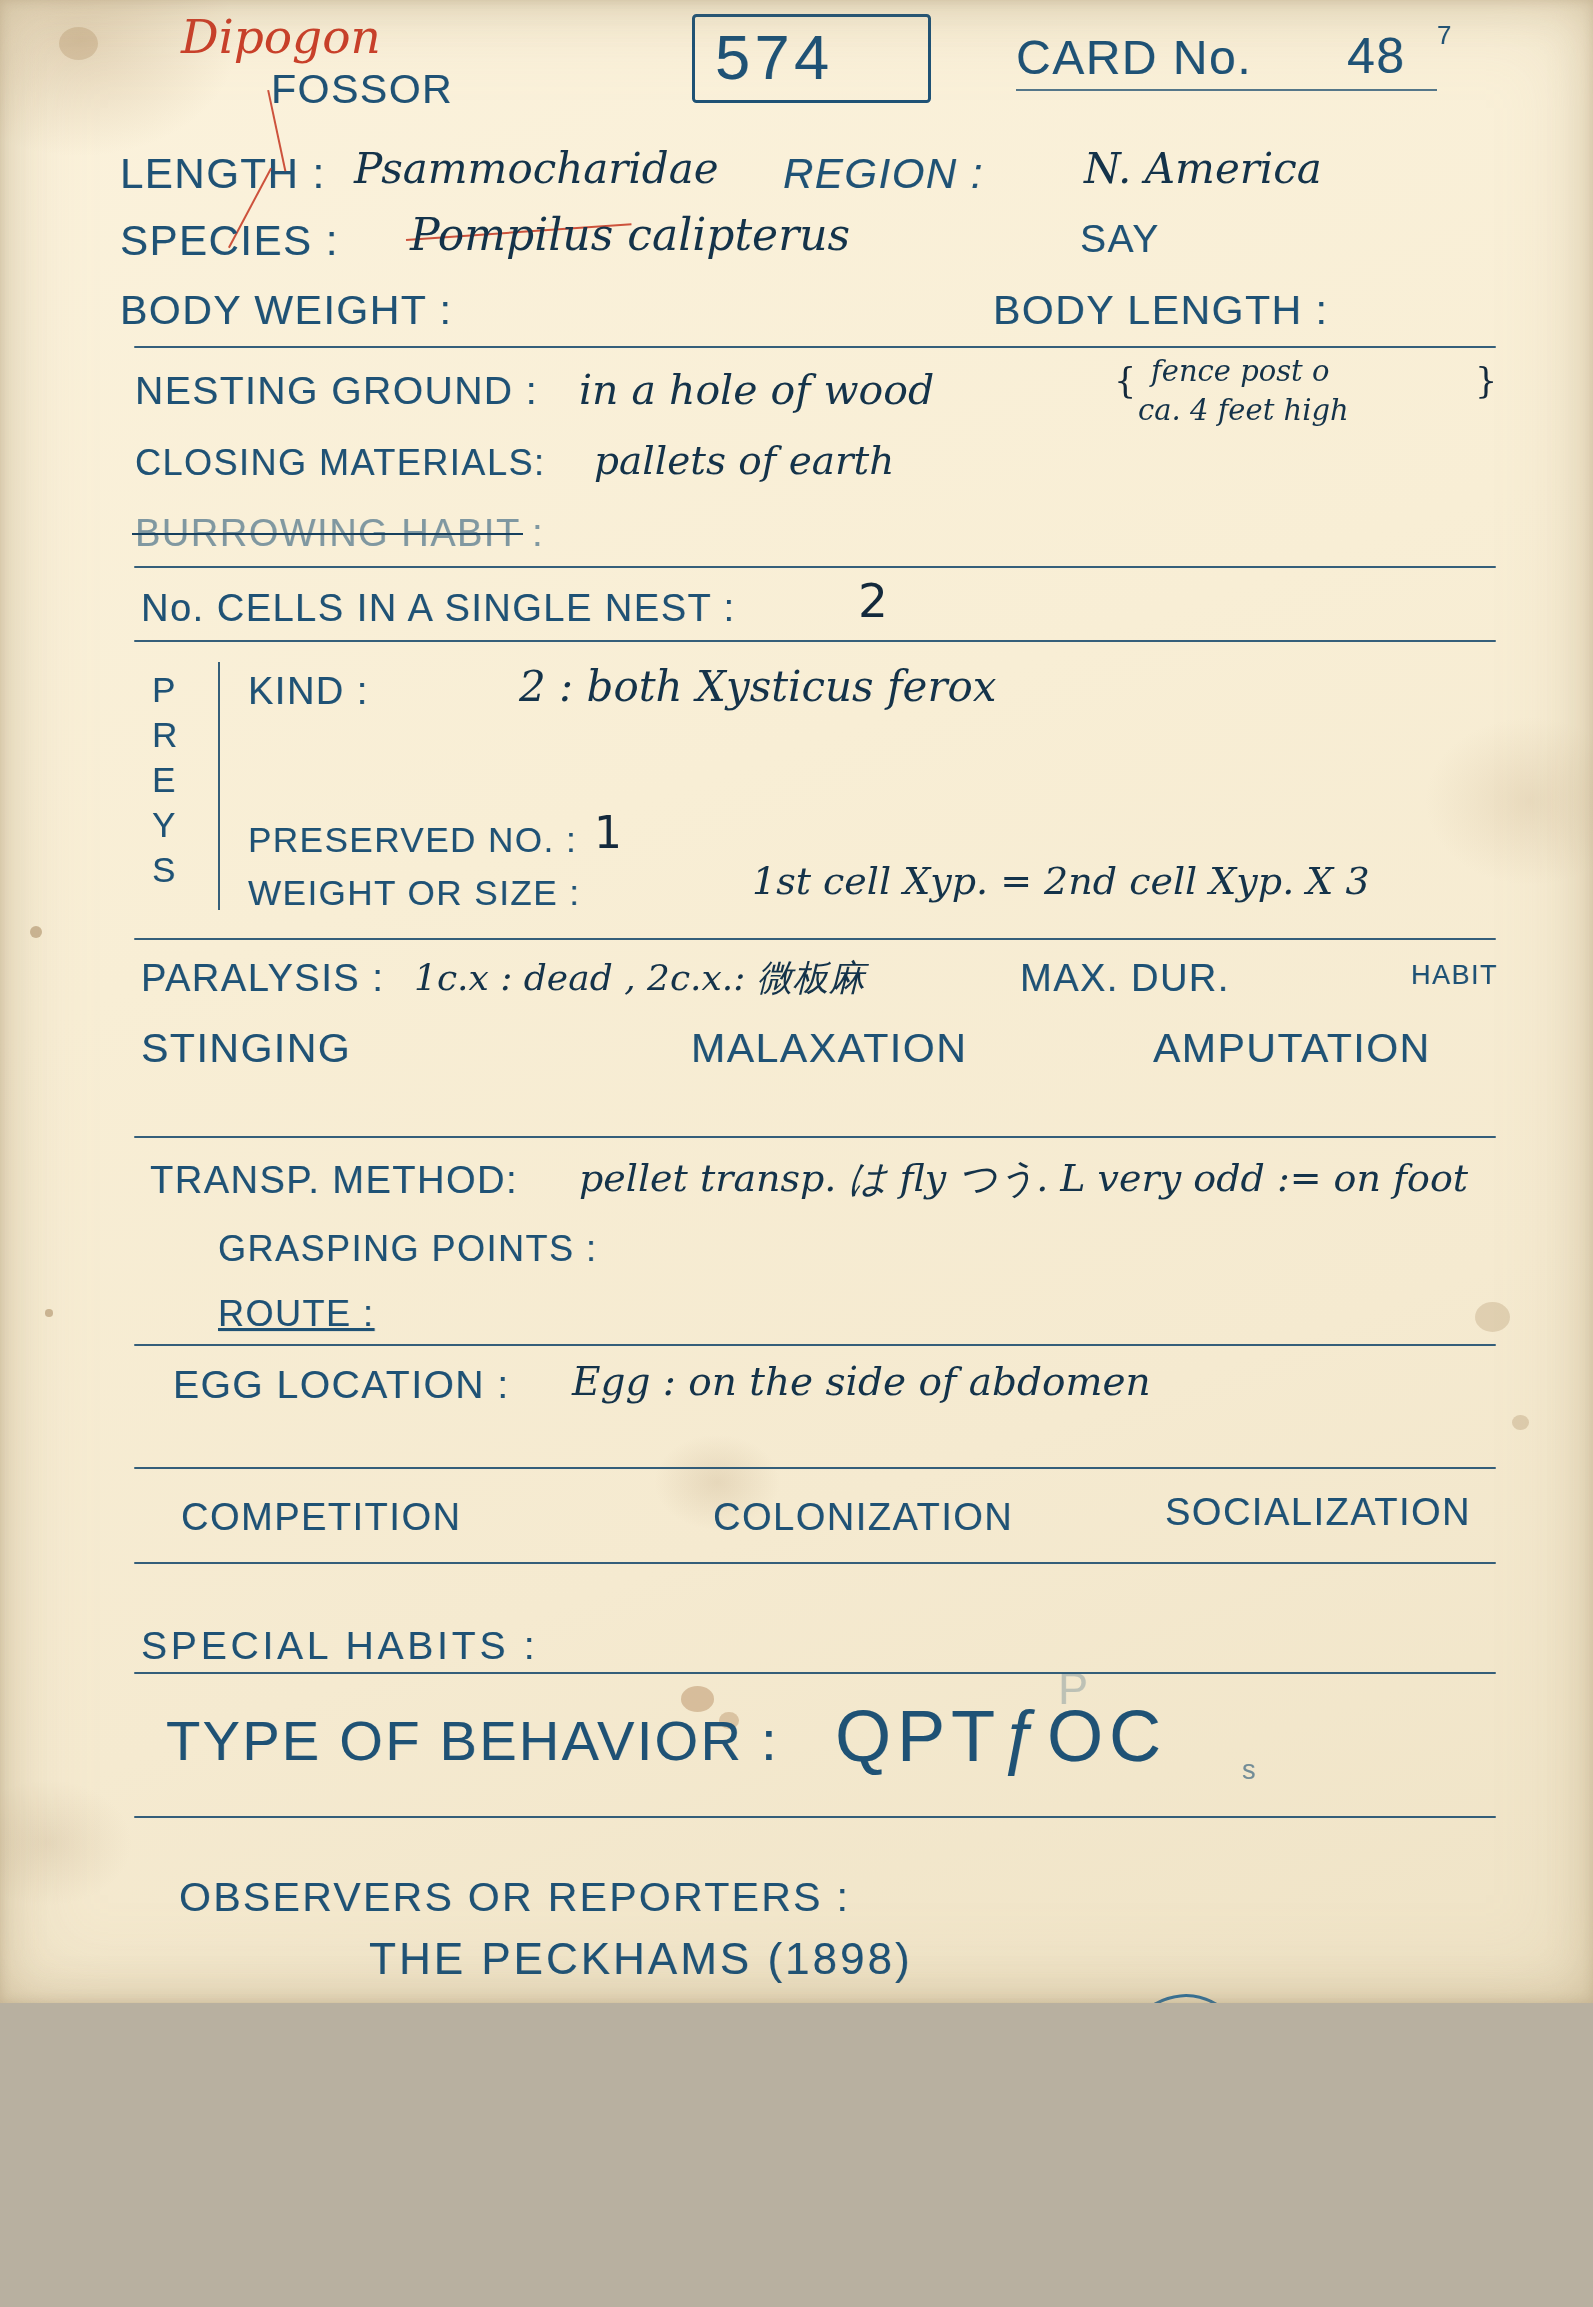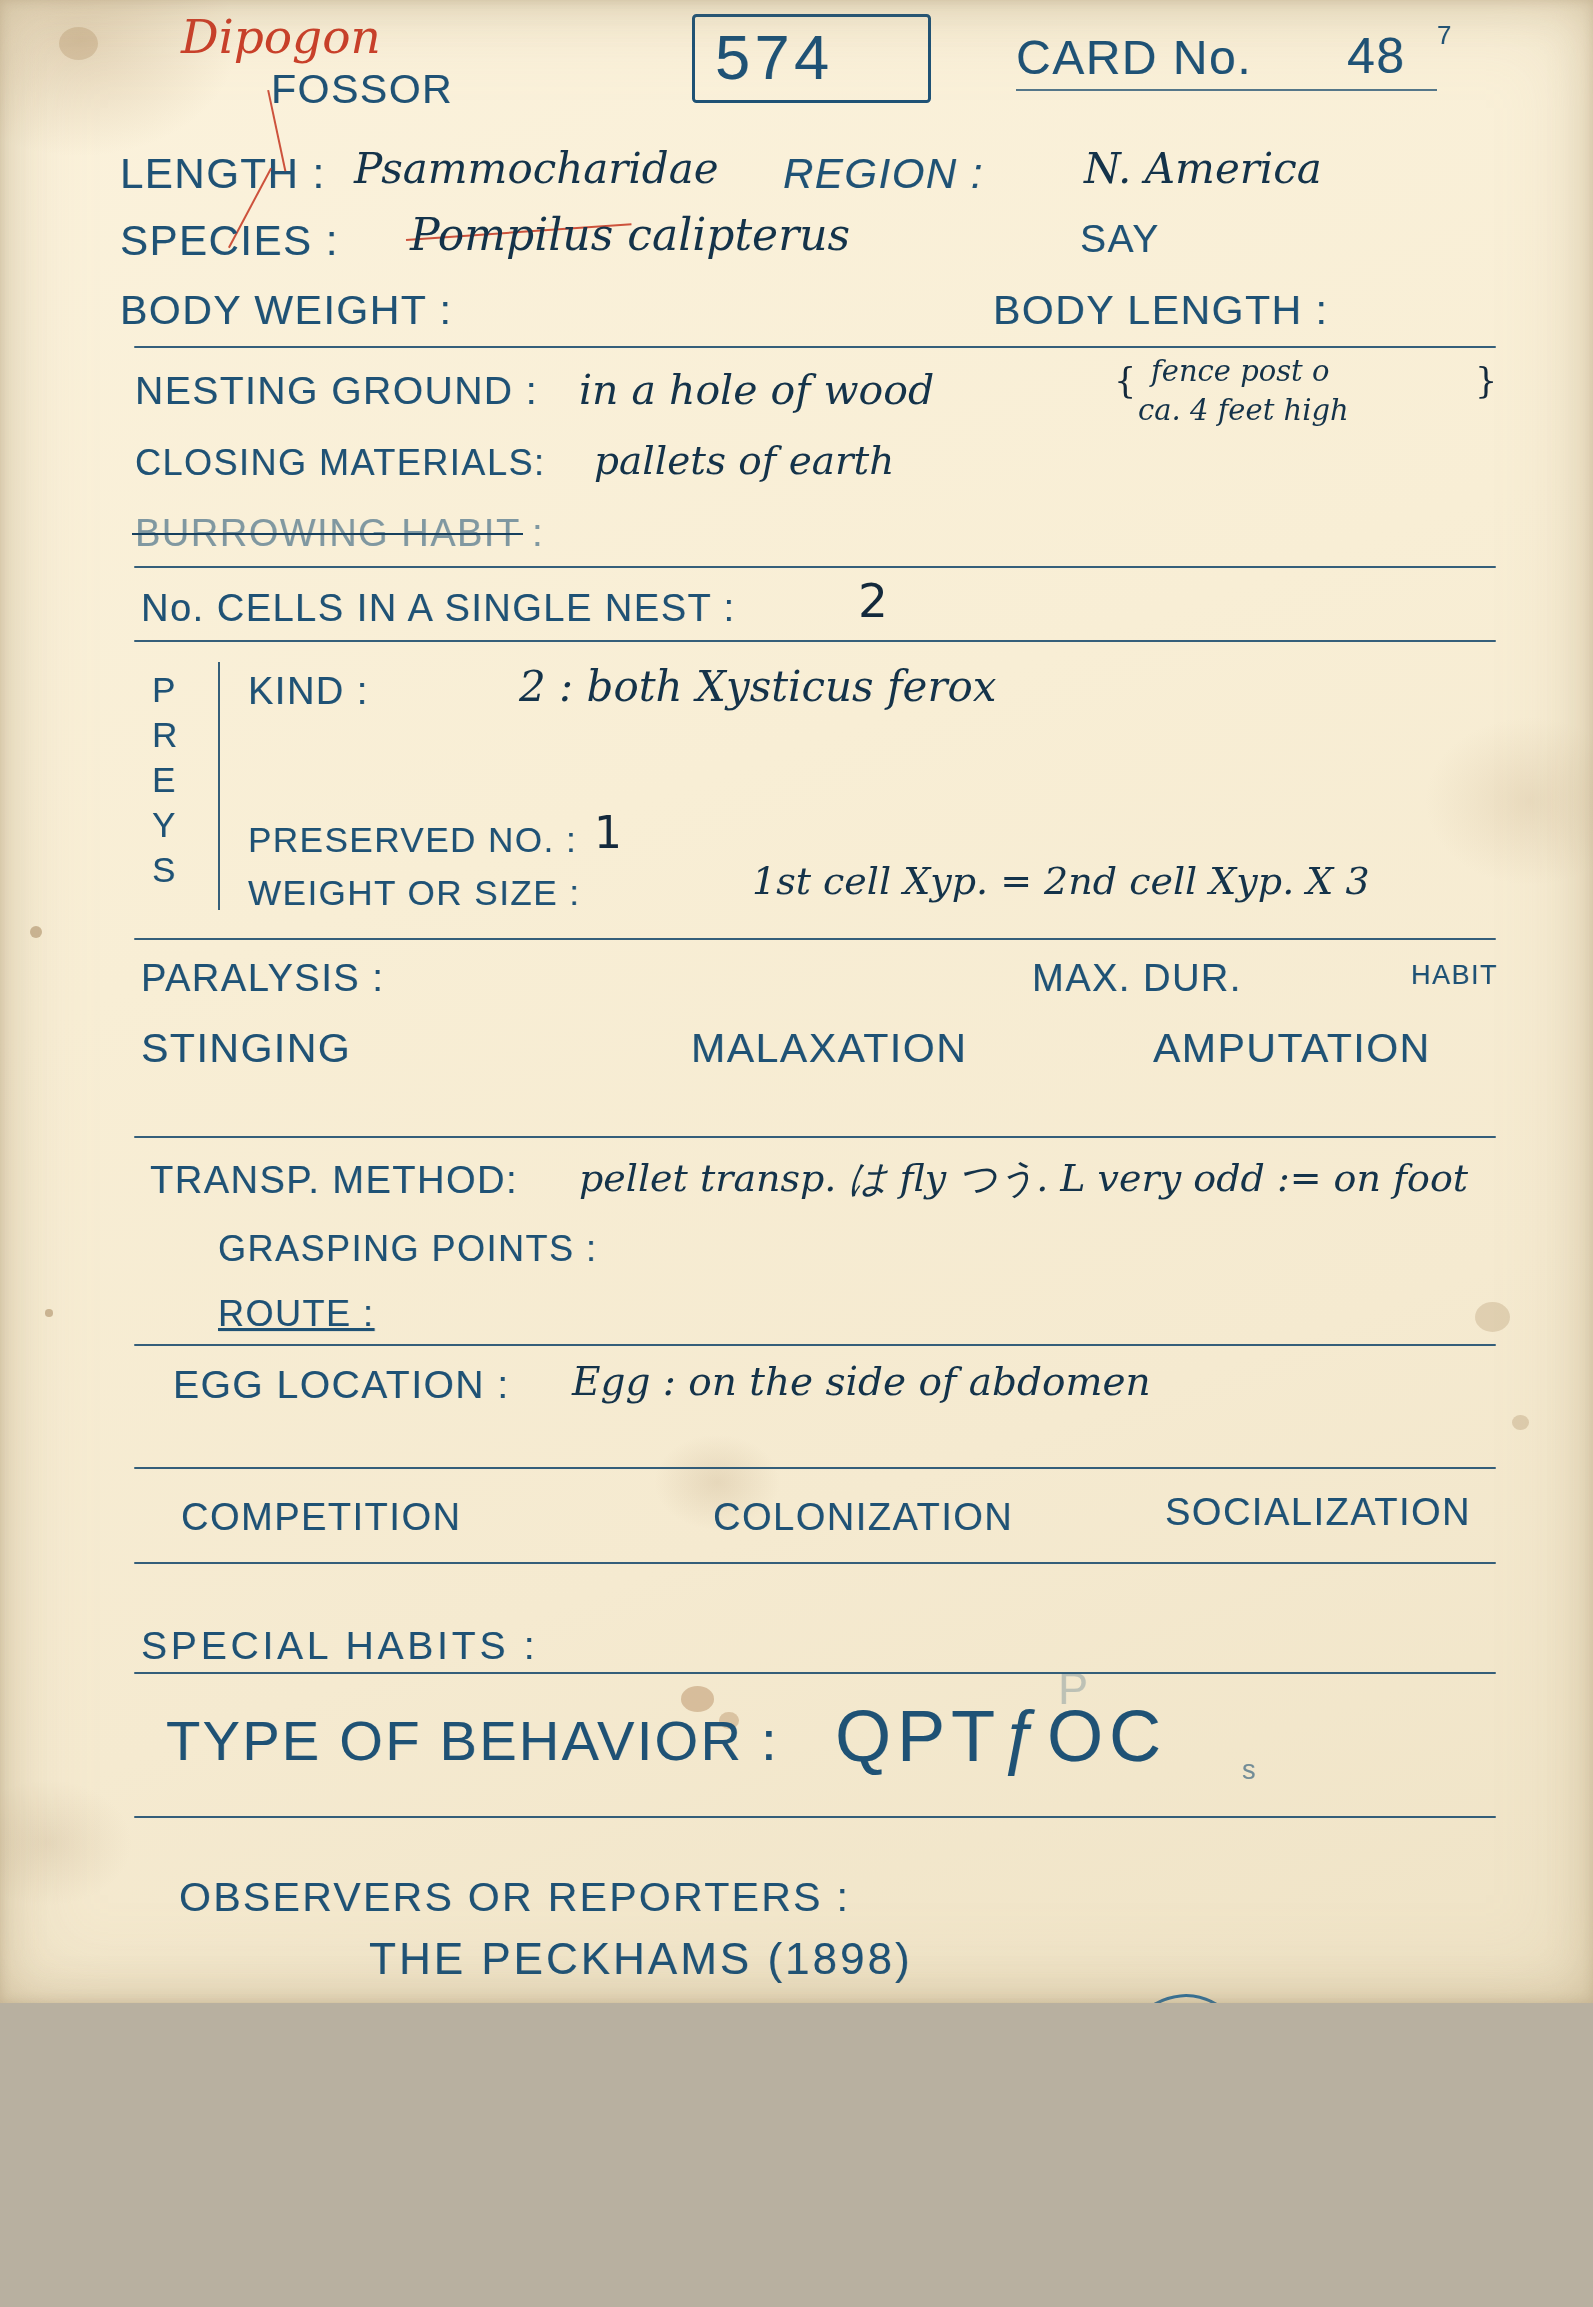--- a/index.html
+++ b/index.html
@@ -208,21 +208,22 @@
 
   <div class="ink label" style="left:248px; top:820px; font-size:35px;">PRESERVED NO. :</div>
   <div class="ink handblk" style="left:594px; top:807px; font-size:44px;">1</div>
 
   <div class="ink label" style="left:248px; top:873px; font-size:35px;">WEIGHT OR SIZE :</div>
   <div class="ink hand" style="left:752px; top:859px; font-size:38px;">1st cell Xyp. = 2nd cell Xyp. X 3</div>
 
   <div class="rule" style="left:134px; top:938px; width:1362px;"></div>
 
   <div class="ink label" style="left:141px; top:957px; font-size:38px;">PARALYSIS :</div>
-  <div class="ink label" style="left:1020px; top:957px; font-size:38px;margin-left:12px;">MAX. DUR.</div>
+  <div class="ink hand" style="left:414px; top:954px; font-size:36px;">1c.x : dead ,  2c.x.: 微板麻</div>
+  <div class="ink label" style="left:1020px; top:957px; font-size:38px;">MAX. DUR.</div>
   <div class="ink label" style="left:1411px; top:960px; font-size:27px;">HABIT</div>
 
   <div class="ink label" style="left:141px; top:1025px; font-size:41px;">STINGING</div>
   <div class="ink label" style="left:691px; top:1025px; font-size:41px;">MALAXATION</div>
   <div class="ink label" style="left:1153px; top:1025px; font-size:41px;">AMPUTATION</div>
 
   <div class="rule" style="left:134px; top:1136px; width:1362px;"></div>
 
   <div class="ink label" style="left:150px; top:1159px; font-size:38px;">TRANSP. METHOD:</div>
   <div class="ink hand" style="left:579px; top:1153px; font-size:38px;">pellet transp. は fly つう. L  very odd := on foot</div>

